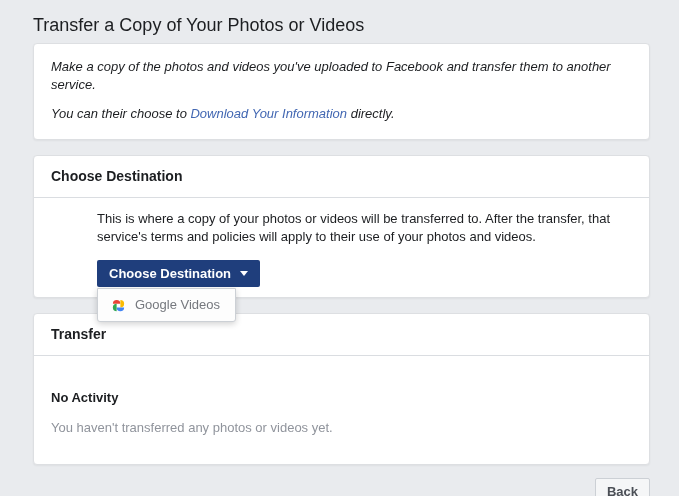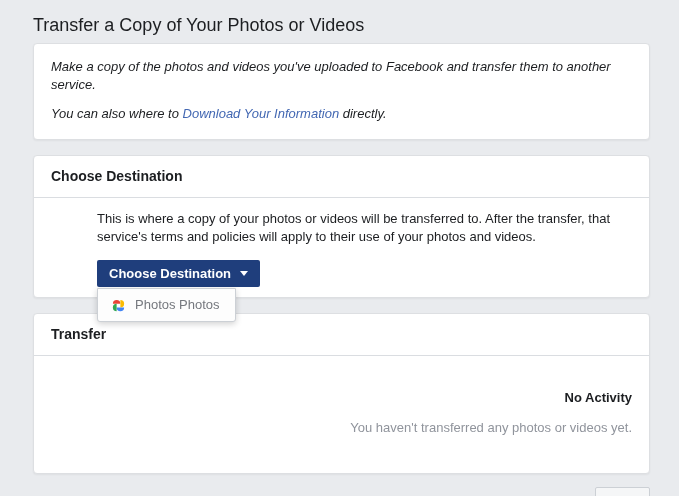--- a/index.html
+++ b/index.html
@@ -116,22 +116,22 @@
     color: #75787e;
     white-space: nowrap;
     cursor: pointer;
   }
   .dropdown-item svg {
     width: 15px;
     height: 15px;
     flex: 0 0 auto;
   }
   .activity-body {
-    padding: 33px 17px 36px;
-    text-align: right;
+    padding: 33px 17px 27px;
+    text-align: left;
     line-height: 18px;
   }
   .empty-title {
     font-weight: 700;
     color: var(--text, #1c1e21);
   }
   .empty-subtitle {
     margin-top: 12px;
     color: var(--muted-text, #90949c);
   }
@@ -157,21 +157,21 @@
 </head>
 <body>
 
 <div class="page">
 
   <h1 class="page-title">Transfer a Copy of Your Photos or Videos</h1>
 
   <section class="card">
     <div class="intro-body">
       <p>Make a copy of the photos and videos you've uploaded to Facebook and transfer them to another service.</p>
-      <p><span>You can also where to </span><a class="link" href="#">Download Your Information</a><span> directly.</span></p>
+      <p><span>You can their choose to </span><a class="link" href="#">Download Your Information</a><span> directly.</span></p>
     </div>
   </section>
 
   <section class="card">
     <header class="card-header">
       <h2>Choose Destination</h2>
     </header>
     <div class="dest-body">
       <p>This is where a copy of your photos or videos will be transferred to. After the transfer, that service's terms and policies will apply to their use of your photos and videos.</p>
       <div class="dropdown-wrap">
@@ -180,21 +180,21 @@
           <span class="caret"></span>
         </button>
         <div class="dropdown-menu">
           <div class="dropdown-item">
             <svg viewBox="0 0 24 24" aria-hidden="true">
               <path d="M3 9 A6 6 0 0 1 15 9 Z" fill="#ea4335"></path>
               <path d="M15 3 A6 6 0 0 1 15 15 Z" fill="#fbbc04"></path>
               <path d="M21 15 A6 6 0 0 1 9 15 Z" fill="#4285f4"></path>
               <path d="M9 21 A6 6 0 0 1 9 9 Z" fill="#34a853"></path>
             </svg>
-            <span>Photos Photos</span>
+            <span>Google Videos</span>
           </div>
         </div>
       </div>
     </div>
   </section>
 
   <section class="card">
     <header class="card-header">
       <h2>Transfer</h2>
     </header>

